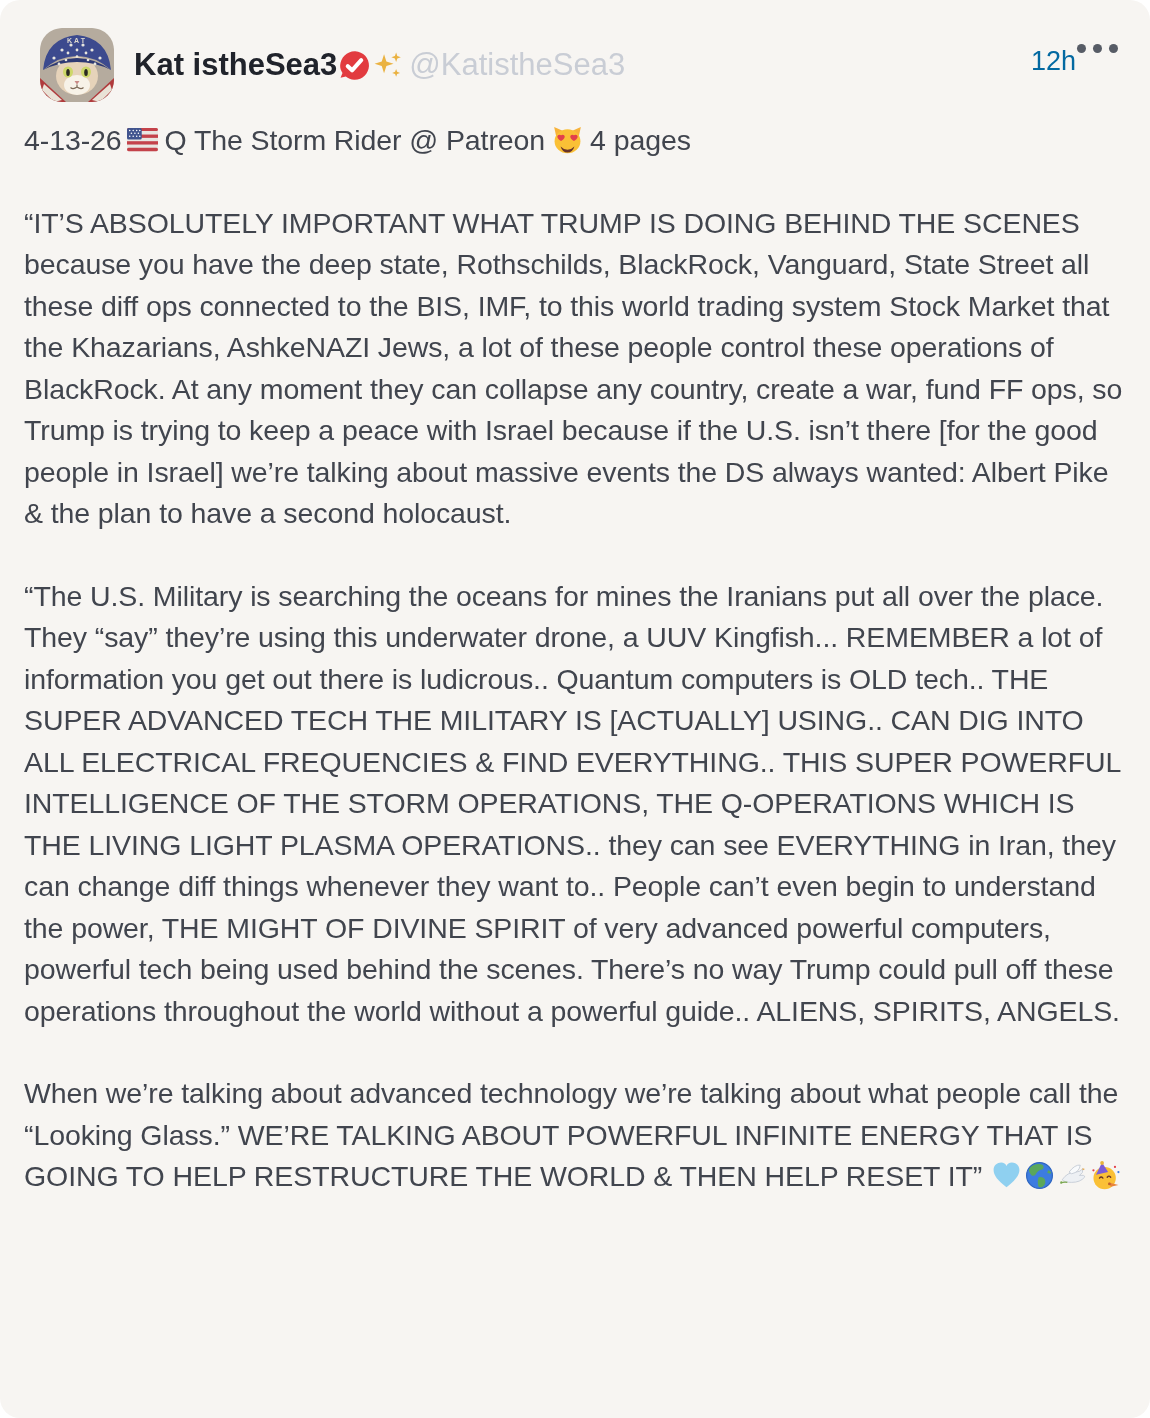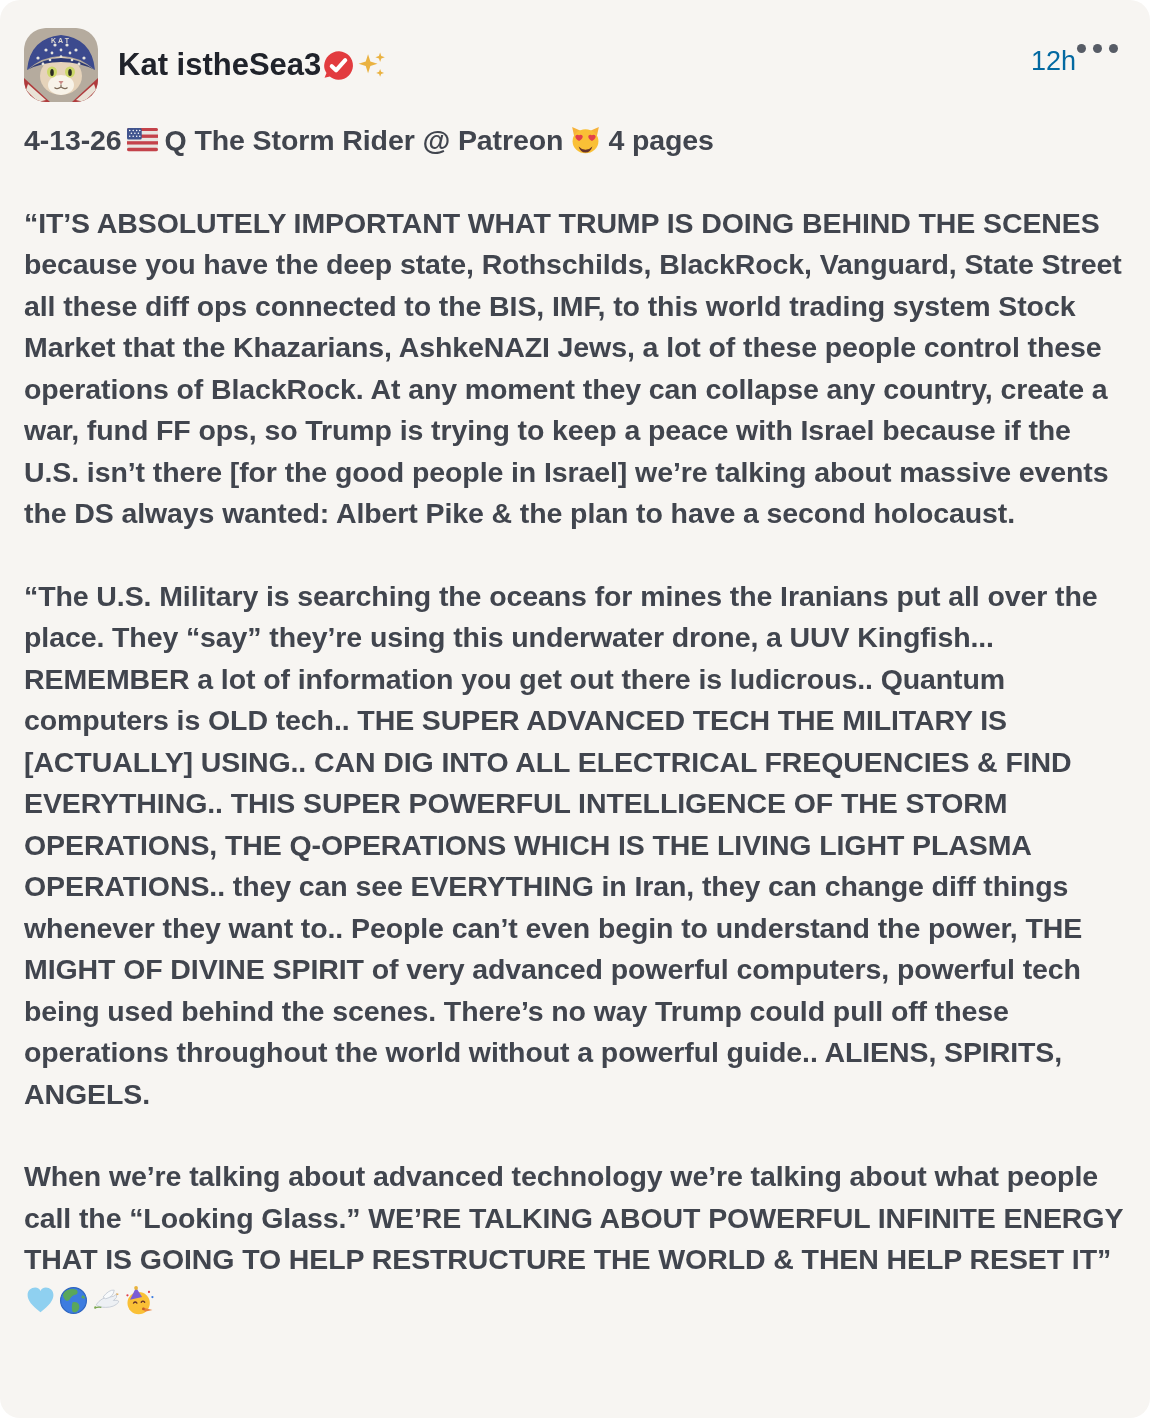--- a/index.html
+++ b/index.html
@@ -10,21 +10,21 @@
     background: #f7f5f2;
     border-radius: 20px;
     overflow: hidden;
     font-family: "Liberation Sans", sans-serif;
     color: #41454e;
     box-sizing: border-box;
   }
   .header {
     display: flex;
     align-items: center;
-    padding: 28px 24px 0 24px;
+    padding: 28px 24px 0 40px;
   }
   .avatar {
     width: 74px; height: 74px;
     border-radius: 22px;
     overflow: hidden;
     flex: 0 0 auto;
     cursor: pointer;
   }
   .avatar svg { display: block; width: 100%; height: 100%; }
   .nameline {
@@ -59,21 +59,21 @@
     border-radius: 50%;
     background: #575c66;
   }
   .body {
     padding: 0 24px;
     margin-top: 18px;
     font-size: 28.5px;
     line-height: 41.5px;
     letter-spacing: -0.1px;
   }
-  .para { margin: 0 0 41px 0; font-weight: bold; }
+  .para { margin: 0 0 41px 0; }
   .emoji {
     display: inline-block;
     width: 31px; height: 31px;
     vertical-align: -5px;
     margin: 0 5px;
   }
   .emoji.trail { margin: 0 1px; }
   .emoji svg { display: block; width: 100%; height: 100%; }
 </style>
 </head>
@@ -134,20 +134,21 @@
       </span>
       <span class="badge">
         <svg viewBox="0 0 36 36">
           <g fill="#eab241">
             <path d="M14 5 l2.7 8.3 L25 16 l-8.3 2.7 L14 27 l-2.7-8.3 L3 16 l8.3-2.7 Z"></path>
             <path d="M28 3 l1.4 4.1 L33.5 8.5 l-4.1 1.4 L28 14 l-1.4-4.1 L22.5 8.5 l4.1-1.4 Z"></path>
             <path d="M28 22 l1.2 3.4 3.4 1.2 -3.4 1.2 L28 31.2 l-1.2-3.4 -3.4-1.2 3.4-1.2 Z"></path>
           </g>
         </svg>
       </span>
+      <span class="handle">@KatistheSea3</span>
     </div>
   </div>
 
   <div class="meta-time">12h</div>
 
   <div class="menu-dots">
     <span></span>
       <span></span>
       <span></span>
   </div>

